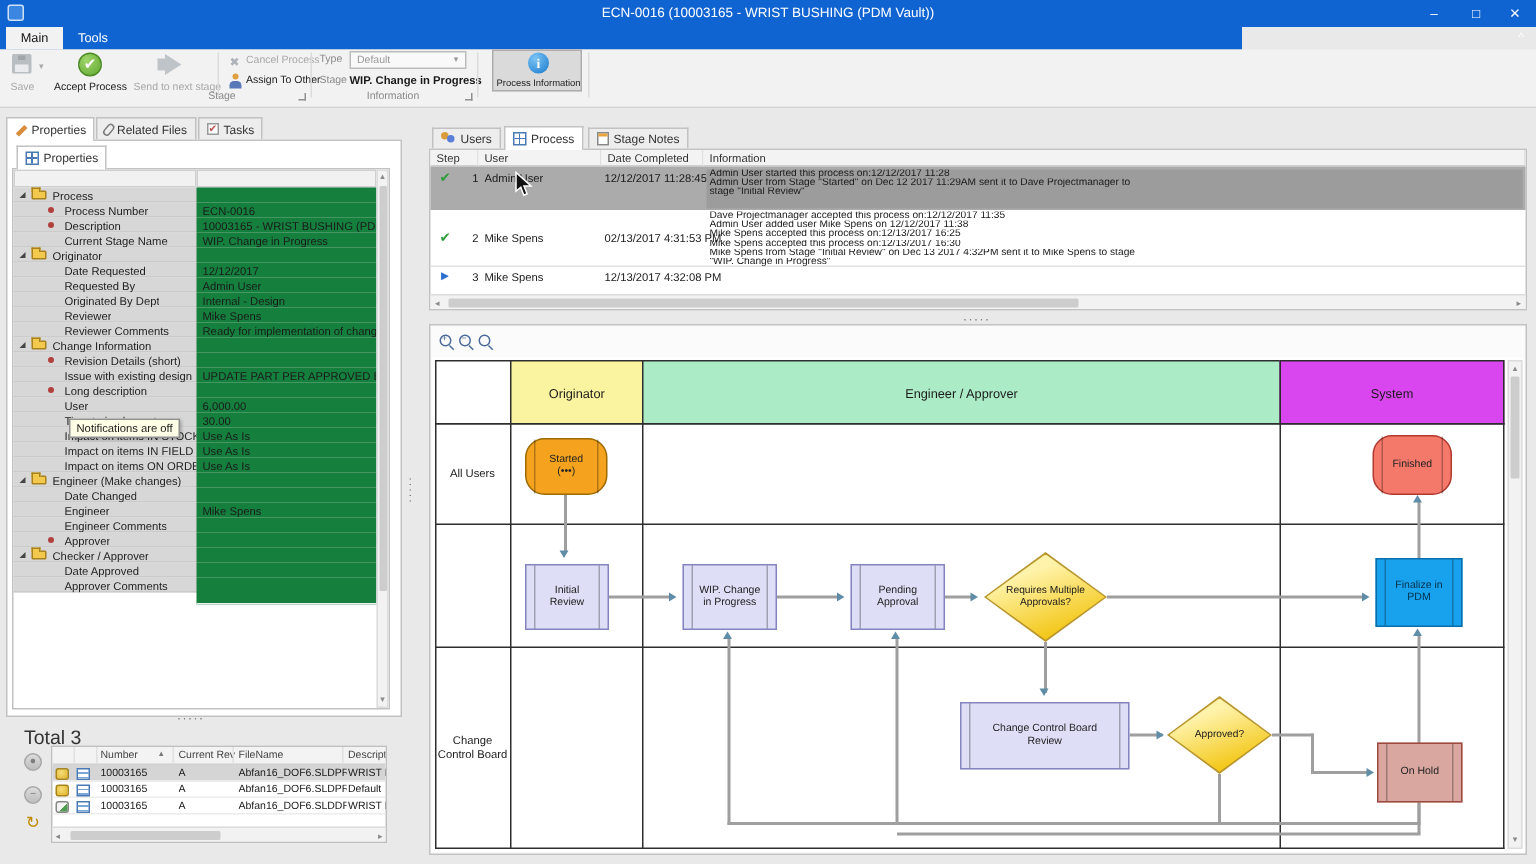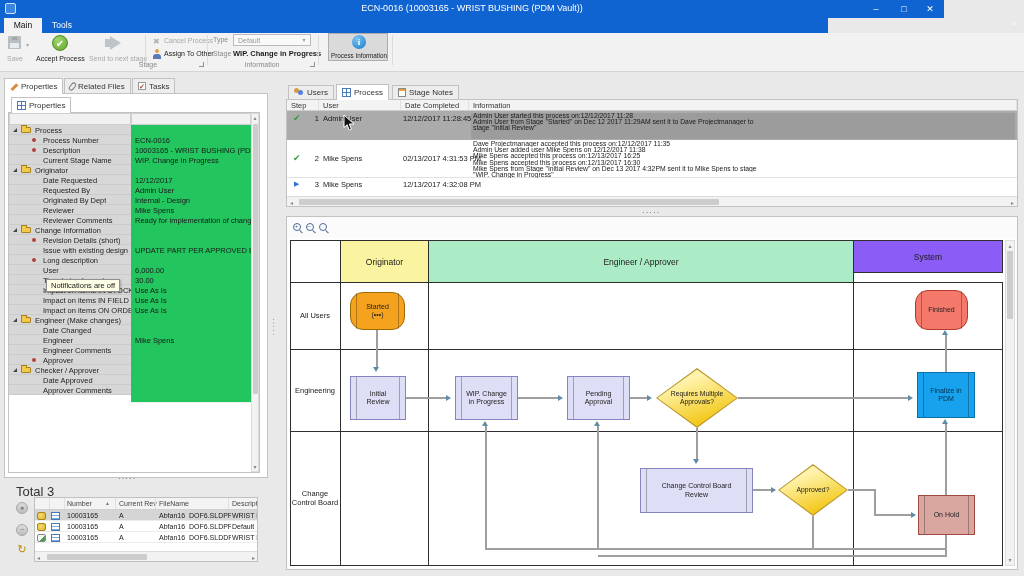--- a/index.html
+++ b/index.html
@@ -1,21 +1,21 @@
 <!DOCTYPE html>
 <html><head>
 <meta charset="utf-8">
 <style>
   *{margin:0;padding:0;box-sizing:border-box}
   html,body{width:1024px;height:576px;overflow:hidden}
   body{font-family:"Liberation Sans","DejaVu Sans",sans-serif;font-size:8px;color:#1a1a1a;background:#e9e9e9;position:relative}
   .abs{position:absolute}
   .t{position:absolute;white-space:nowrap}
   
-  .titlebar{position:absolute;left:0;top:0;width:944px;height:18px;background:#1064d2;color:#fff}
+  .titlebar{position:absolute;left:0;top:0;width:1024px;height:18px;background:#1064d2;color:#fff}
   .titlebar .title{position:absolute;left:0;right:0;top:3px;text-align:center;font-size:9px}
   .winbtn{position:absolute;top:0;height:18px;width:24px;color:#fff;text-align:center;line-height:18px;font-size:9px}
   .appicon{position:absolute;left:5px;top:3px;width:11px;height:11px;border:1px solid #cfe0f5;border-radius:2px;background:#3a86e0}
   
   .ribtabs{position:absolute;left:0;top:18px;width:828px;height:15px;background:#1064d2}
   .ribtab{position:absolute;top:0;height:15px;text-align:center;line-height:15px;font-size:8.5px;color:#fff}
   .ribtab.active{background:#f2f2f2;color:#111}
   .collapse{position:absolute;right:8px;top:20px;color:#fff;font-size:8px}
   
   .ribbon{position:absolute;left:0;top:33px;width:1024px;height:39px;background:#f2f2f2;border-bottom:1px solid #d5d5d5}
@@ -53,21 +53,21 @@
   .prows{position:absolute;left:9px;top:125px;width:242px}
   .prow{position:relative;height:10px;background:#d7d7d7;border-bottom:1px solid #cbcbcb;font-size:7.5px}
   .prow .exp{display:none;position:absolute;left:4px;top:3px;width:0;height:0;border-left:4px solid transparent;border-bottom:4px solid #444}
   .prow .fold{display:none;position:absolute;left:12px;top:2px;width:10px;height:6px;background:#f2c94c;border:1px solid #a8821e;border-radius:1px}
   .prow .fold::before{content:"";position:absolute;top:-3px;left:-1px;width:4px;height:2px;background:#f2c94c;border:1px solid #a8821e;border-bottom:none}
   .prow.folder .exp,.prow.folder .fold{display:block}
   .prow .reqdot{display:none;position:absolute;left:23px;top:3px;width:4px;height:4px;border-radius:50%;background:#b0413e}
   .prow.req .reqdot{display:block}
   .prow .plabel{position:absolute;left:34px;top:1px;color:#222;white-space:nowrap;overflow:hidden;max-width:88px}
   .prow.folder .plabel{left:26px}
-  .prow .pvalue{position:absolute;left:122px;right:0;top:0;bottom:-1px;background:#22c55e;border-bottom:1px solid #efefef;padding:1px 0 16px 4px;white-space:nowrap;overflow:hidden}
+  .prow .pvalue{position:absolute;left:122px;right:0;top:0;bottom:-1px;background:#15803d;border-bottom:1px solid #efefef;padding:1px 0 16px 4px;white-space:nowrap;overflow:hidden}
   .tooltip{position:absolute;background:#fffee6;border:1px solid #8f8f8f;box-shadow:1px 1px 2px rgba(0,0,0,.25);font-size:7.5px;padding:1px 4px;z-index:40}
   
   .sb{position:absolute;background:#f2f2f2;border:1px solid #dcdcdc}
   .sbthumb{position:absolute;background:#cdcdcd;border-radius:1px}
   .sbarr{position:absolute;color:#8a8a8a;font-size:6px;text-align:center;width:100%;line-height:8px}
   
   .fgrid{position:absolute;left:34px;top:497px;width:224px;height:65px;background:#fff;border:1px solid #c0c0c0;overflow:hidden}
   .fhdr{position:absolute;left:0;top:0;right:0;height:12px;background:#f3f3f3;border-bottom:1px solid #d0d0d0;font-size:7px;color:#444}
   .fhdr span{position:absolute;top:2px;white-space:nowrap;overflow:hidden}
   .fcol{position:absolute;top:0;bottom:0;width:1px;background:#e0e0e0}
@@ -526,34 +526,33 @@
 <div class="mag" style="left:306px;top:223px">
     <span class="magsign">−</span>
   </div>
 <div class="mag" style="left:319px;top:223px"></div>
 
 <div class="canvas">
 
   <div class="lane" style="left:2px;top:2px;width:51px;height:43px;background:#fff"></div>
   <div class="lane" style="left:52px;top:2px;width:89px;height:43px;background:#faf3a0">Originator</div>
   <div class="lane" style="left:140px;top:2px;width:426px;height:43px;background:#abebc6">Engineer / Approver</div>
-  <div class="lane" style="left:565px;top:2px;width:150px;height:33px;background:#8b5cf6">System</div>
+  <div class="lane" style="left:565px;top:2px;width:150px;height:43px;background:#d946ef">System</div>
 
   <div class="lnb" style="left:2px;top:44px;width:713px;height:1px"></div>
   <div class="lnb" style="left:2px;top:111px;width:713px;height:1px"></div>
   <div class="lnb" style="left:2px;top:193px;width:713px;height:1px"></div>
   <div class="lnb" style="left:2px;top:327px;width:713px;height:1px"></div>
   <div class="lnb" style="left:2px;top:44px;width:1px;height:284px"></div>
   <div class="lnb" style="left:52px;top:44px;width:1px;height:284px"></div>
   <div class="lnb" style="left:140px;top:44px;width:1px;height:284px"></div>
   <div class="lnb" style="left:565px;top:44px;width:1px;height:284px"></div>
   <div class="lnb" style="left:714px;top:44px;width:1px;height:284px"></div>
 
   <div class="rowlbl" style="left:2px;top:44px;width:50px;height:67px">All Users</div>
-  <div class="rowlbl" style="left:2px;top:111px;width:50px;height:82px">Engineering</div>
   <div class="rowlbl" style="left:2px;top:193px;width:50px;height:134px">Change Control Board</div>
 
   <div class="ln" style="left:88px;top:92px;width:2px;height:38px"></div>
     <div class="ar ar-d" style="left:85px;top:129px"></div>
   <div class="ln" style="left:118px;top:159px;width:41px;height:2px"></div>
     <div class="ar ar-r" style="left:158px;top:157px"></div>
   <div class="ln" style="left:230px;top:159px;width:41px;height:2px"></div>
     <div class="ar ar-r" style="left:270px;top:157px"></div>
   <div class="ln" style="left:342px;top:159px;width:20px;height:2px"></div>
     <div class="ar ar-r" style="left:359px;top:157px"></div>

